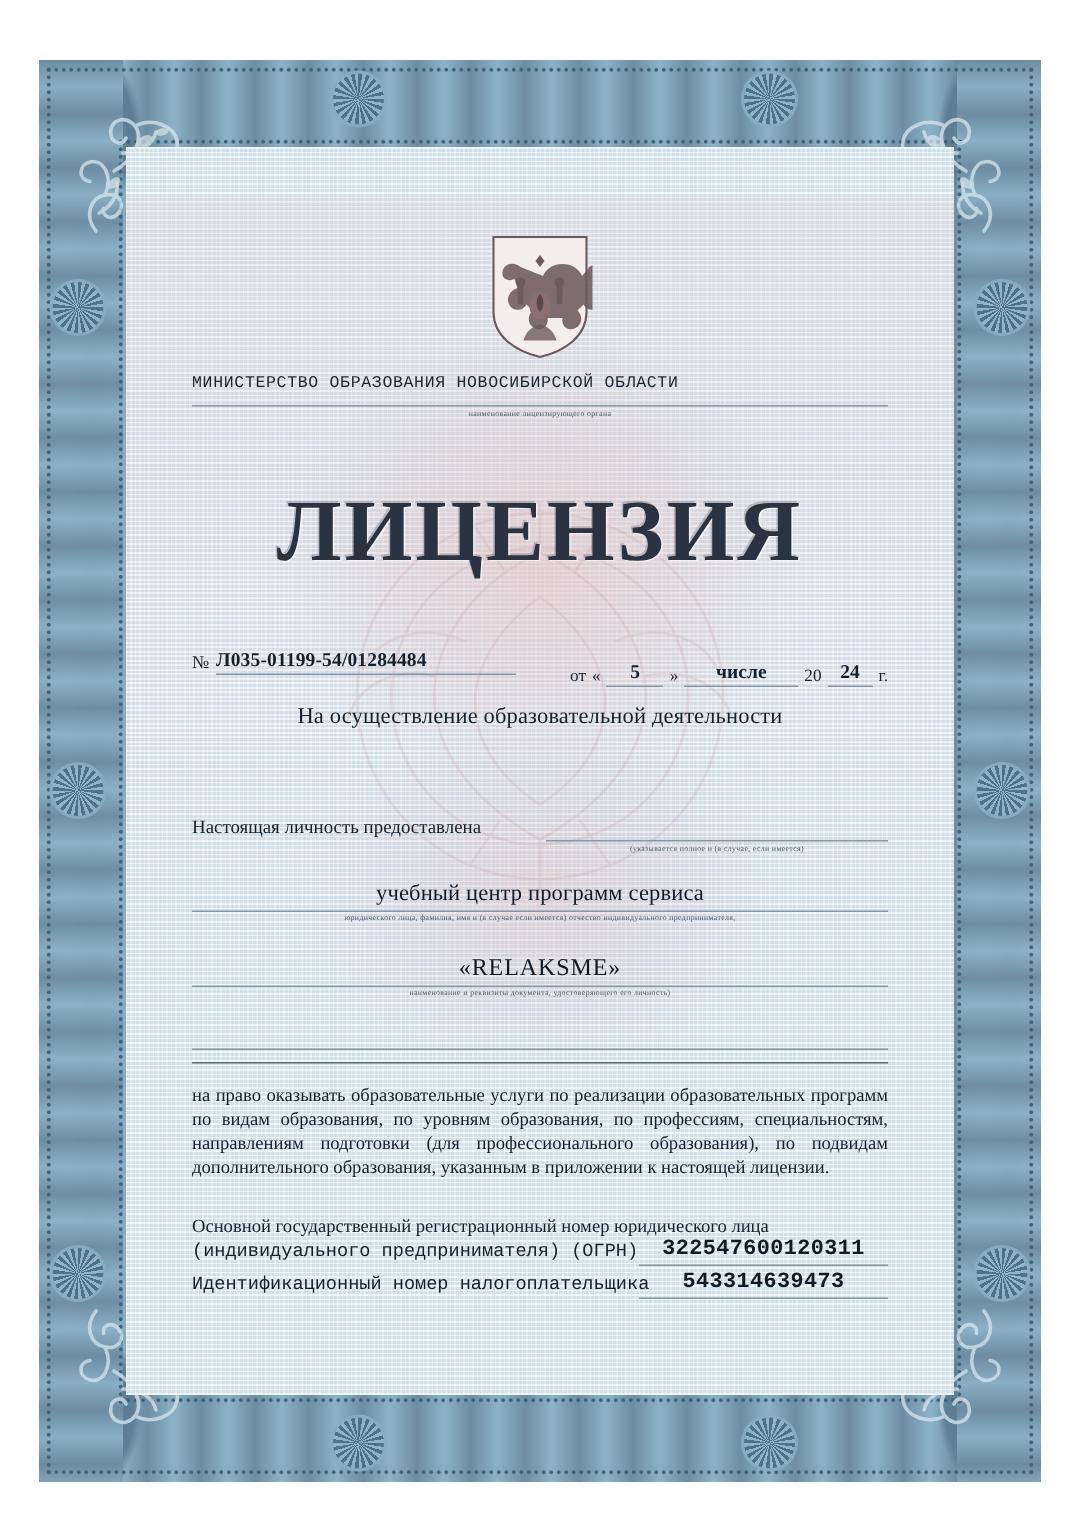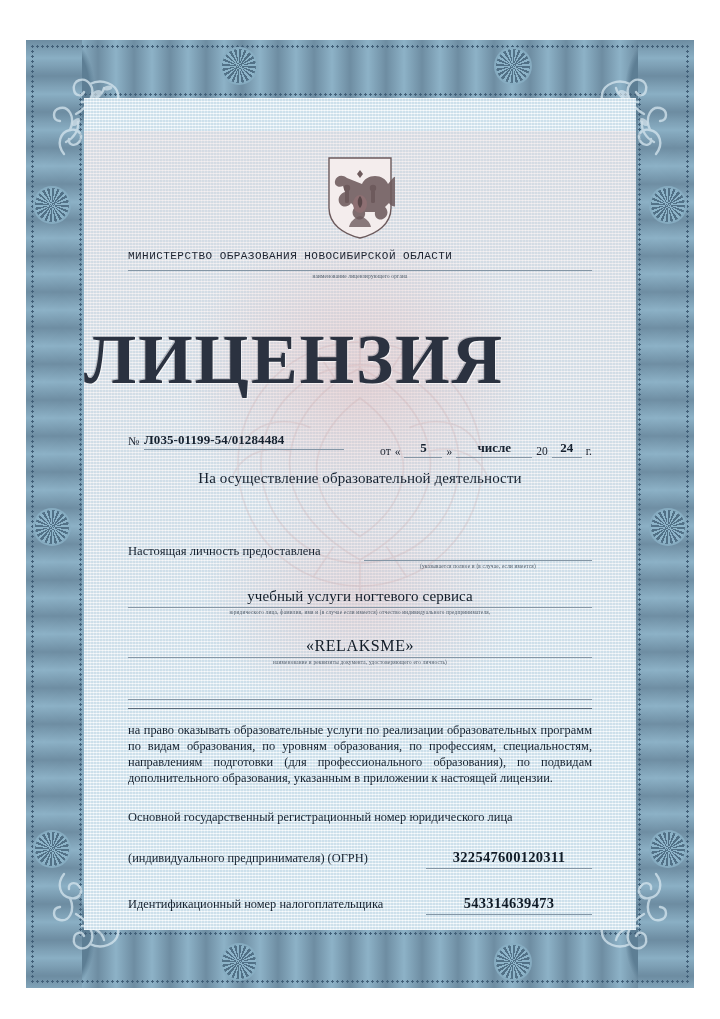--- a/index.html
+++ b/index.html
@@ -121,22 +121,22 @@
   }
   .cap{
     font-size:5.2px;letter-spacing:.25px;color:#4a5866;
     text-align:center;margin-top:1px;font-family:"Liberation Serif",serif;
     white-space:nowrap;overflow:hidden;
   }
   .ministry-rule{position:absolute;left:44px;right:44px;top:172px;border-bottom:1px solid #8596a5;}
   .ministry-cap{position:absolute;left:44px;right:44px;top:174px;}
 
   #title{
-    position:absolute;left:0;right:0;top:222px;
-    font-size:70px;letter-spacing:2px;font-weight:700;
+    position:absolute;left:0;right:0;top:222px;text-align:center;
+    font-size:58px;letter-spacing:2px;font-weight:700;
     color:#2b3240;font-family:"Liberation Serif", serif;
     text-shadow:1px 1px 0 rgba(255,255,255,.6), -1px -1px 0 rgba(60,60,70,.25);
   }
 
   
   #numrow{position:absolute;left:44px;right:44px;top:332px;height:24px;}
   .no-sym{position:absolute;left:0;top:4px;font-size:12px;color:#1c2330;}
   #license-number{
     position:absolute;left:16px;top:2px;width:200px;
     font-size:13px;font-weight:700;color:#15202e;letter-spacing:.1px;
@@ -179,21 +179,21 @@
   #divider{position:absolute;left:44px;right:44px;top:610px;border-bottom:1.2px solid #5b6a79;}
 
   #grant-text{
     position:absolute;left:44px;right:44px;top:624px;
     font-size:12.4px;line-height:16px;color:#14202e;
     text-align:justify;text-justify:inter-word;
   }
 
   #ogrn-block{position:absolute;left:44px;right:44px;top:712px;}
   .ob-line{font-size:12.4px;color:#14202e;}
-  .ob-row{position:relative;margin-top:24px;height:22px;}
+  .ob-row{position:relative;height:22px;font-family:Liberation Mono, monospace;}
   .ob-lbl{position:absolute;left:0;top:2px;font-size:12.4px;color:#14202e;}
   .ob-val{
     position:absolute;left:298px;right:0;top:0;
     border-bottom:1px solid #8596a5;
     font-size:14.5px;font-weight:700;color:#101b27;
     text-align:center;padding-bottom:2px;letter-spacing:.3px;
   }
   .ob-val.inn{text-align:center;}
 </style>
 </head>
@@ -337,21 +337,21 @@
 
       <div id="granted">
         <div class="g-line1">
           <span class="g-label">Настоящая личность предоставлена</span>
           <span class="g-blank"></span>
           <span class="g-cap1 cap">(указывается полное и (в случае, если имеется)</span>
         </div>
 
 
         <div class="g-row r2">
-          <div class="g-value small">учебный услуги ногтевого сервиса</div>
+          <div class="g-value small">учебный центр программ сервиса</div>
           <div class="cap">юридического лица, фамилия, имя и (в случае если имеется) отчество индивидуального предпринимателя,</div>
         </div>
 
         <div class="g-row r3">
           <div class="g-value latin">«RELAKSME»</div>
           <div class="cap">наименование и реквизиты документа, удостоверяющего его личность)</div>
         </div>
 
         <div class="empty-rule"></div>
       </div>

